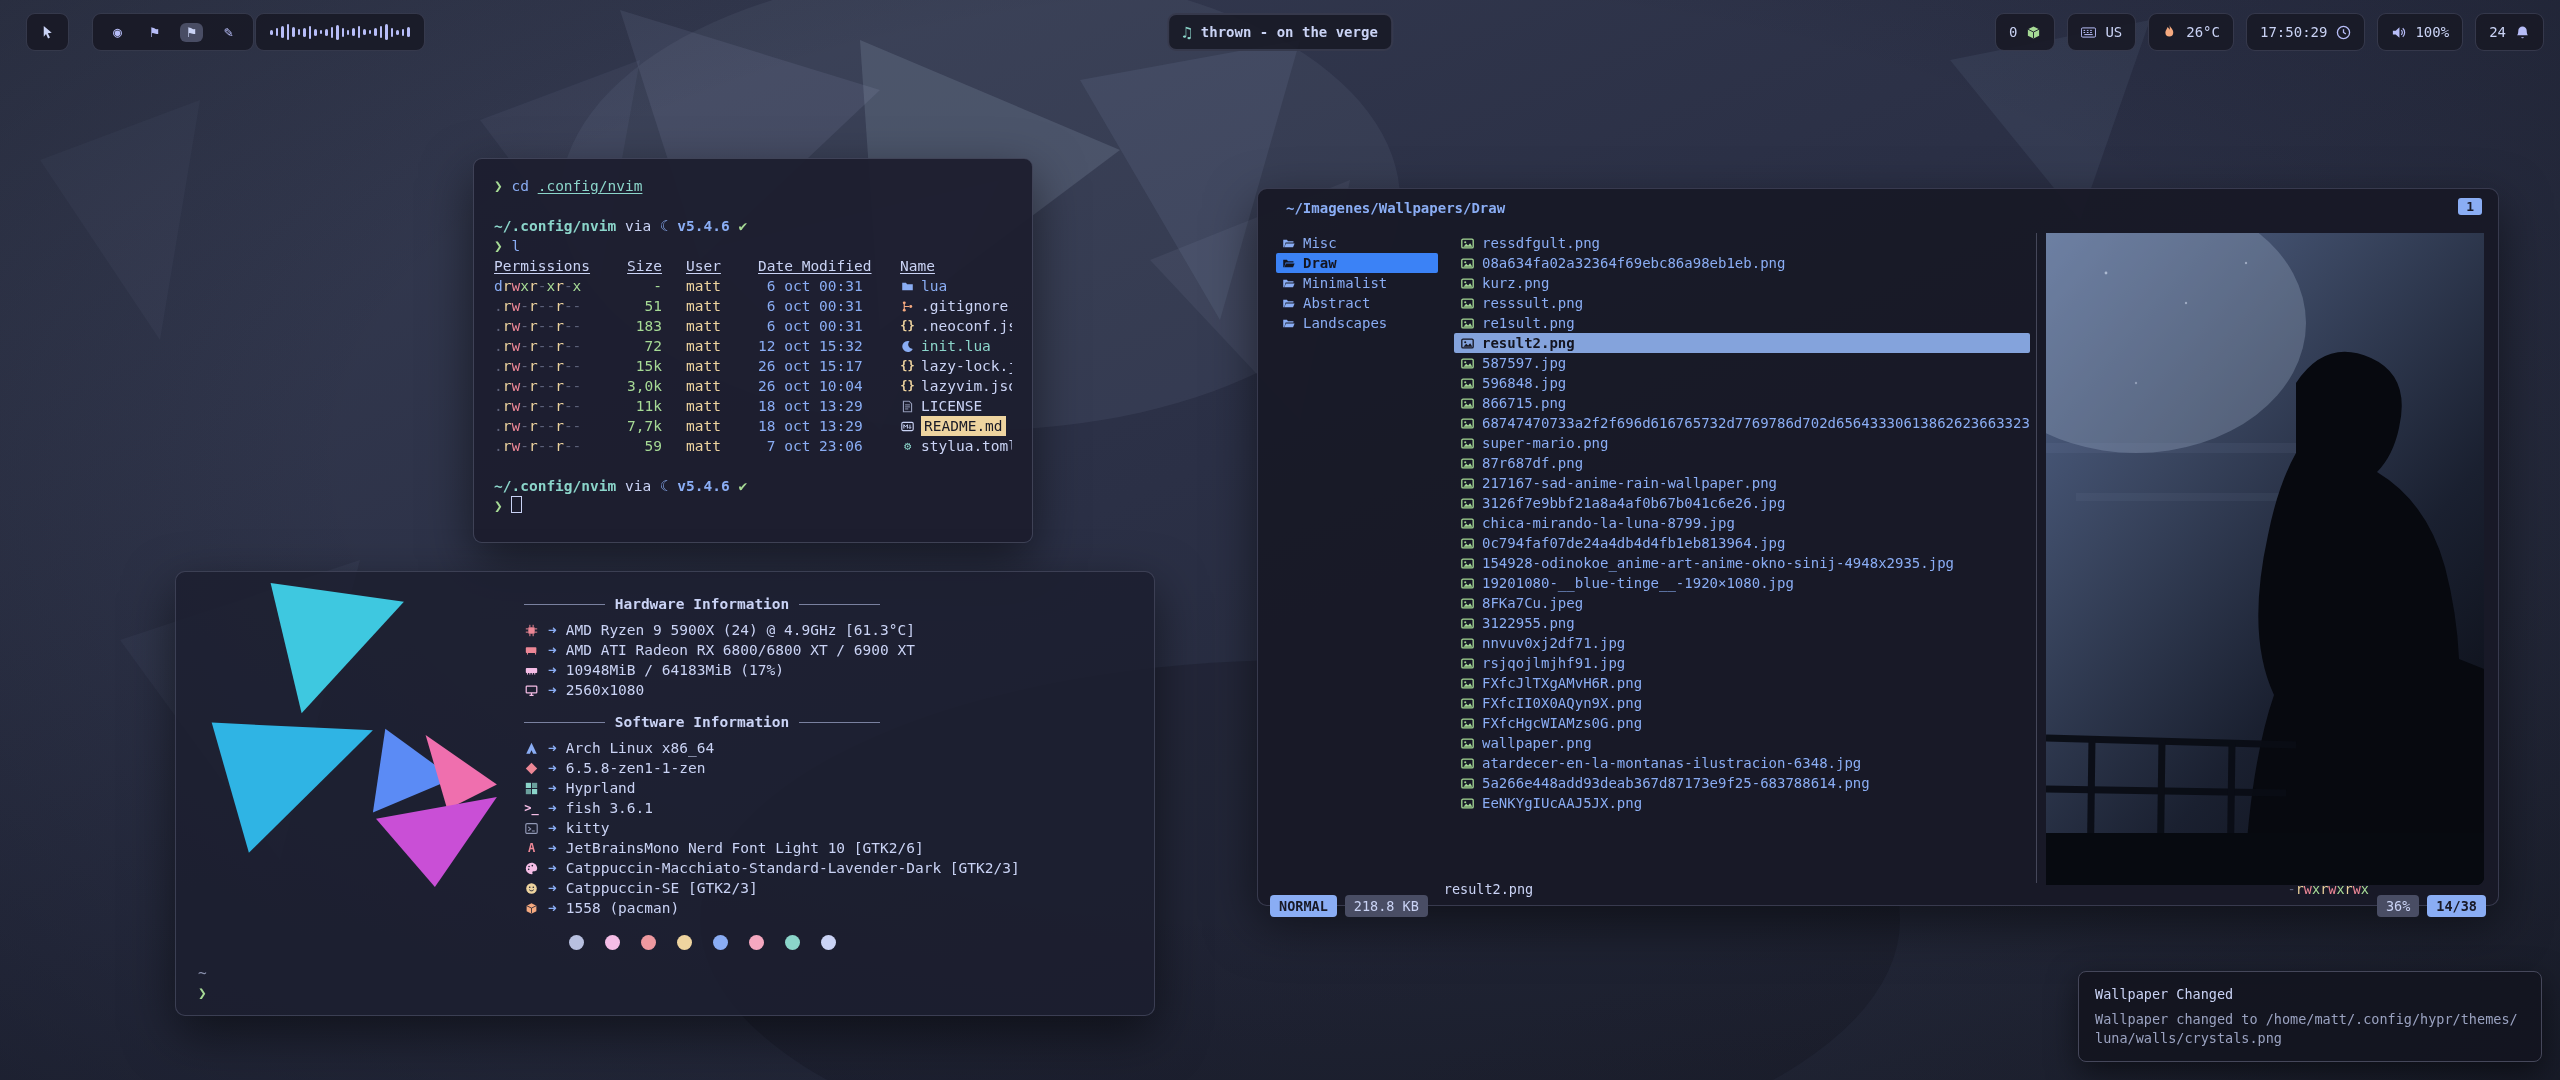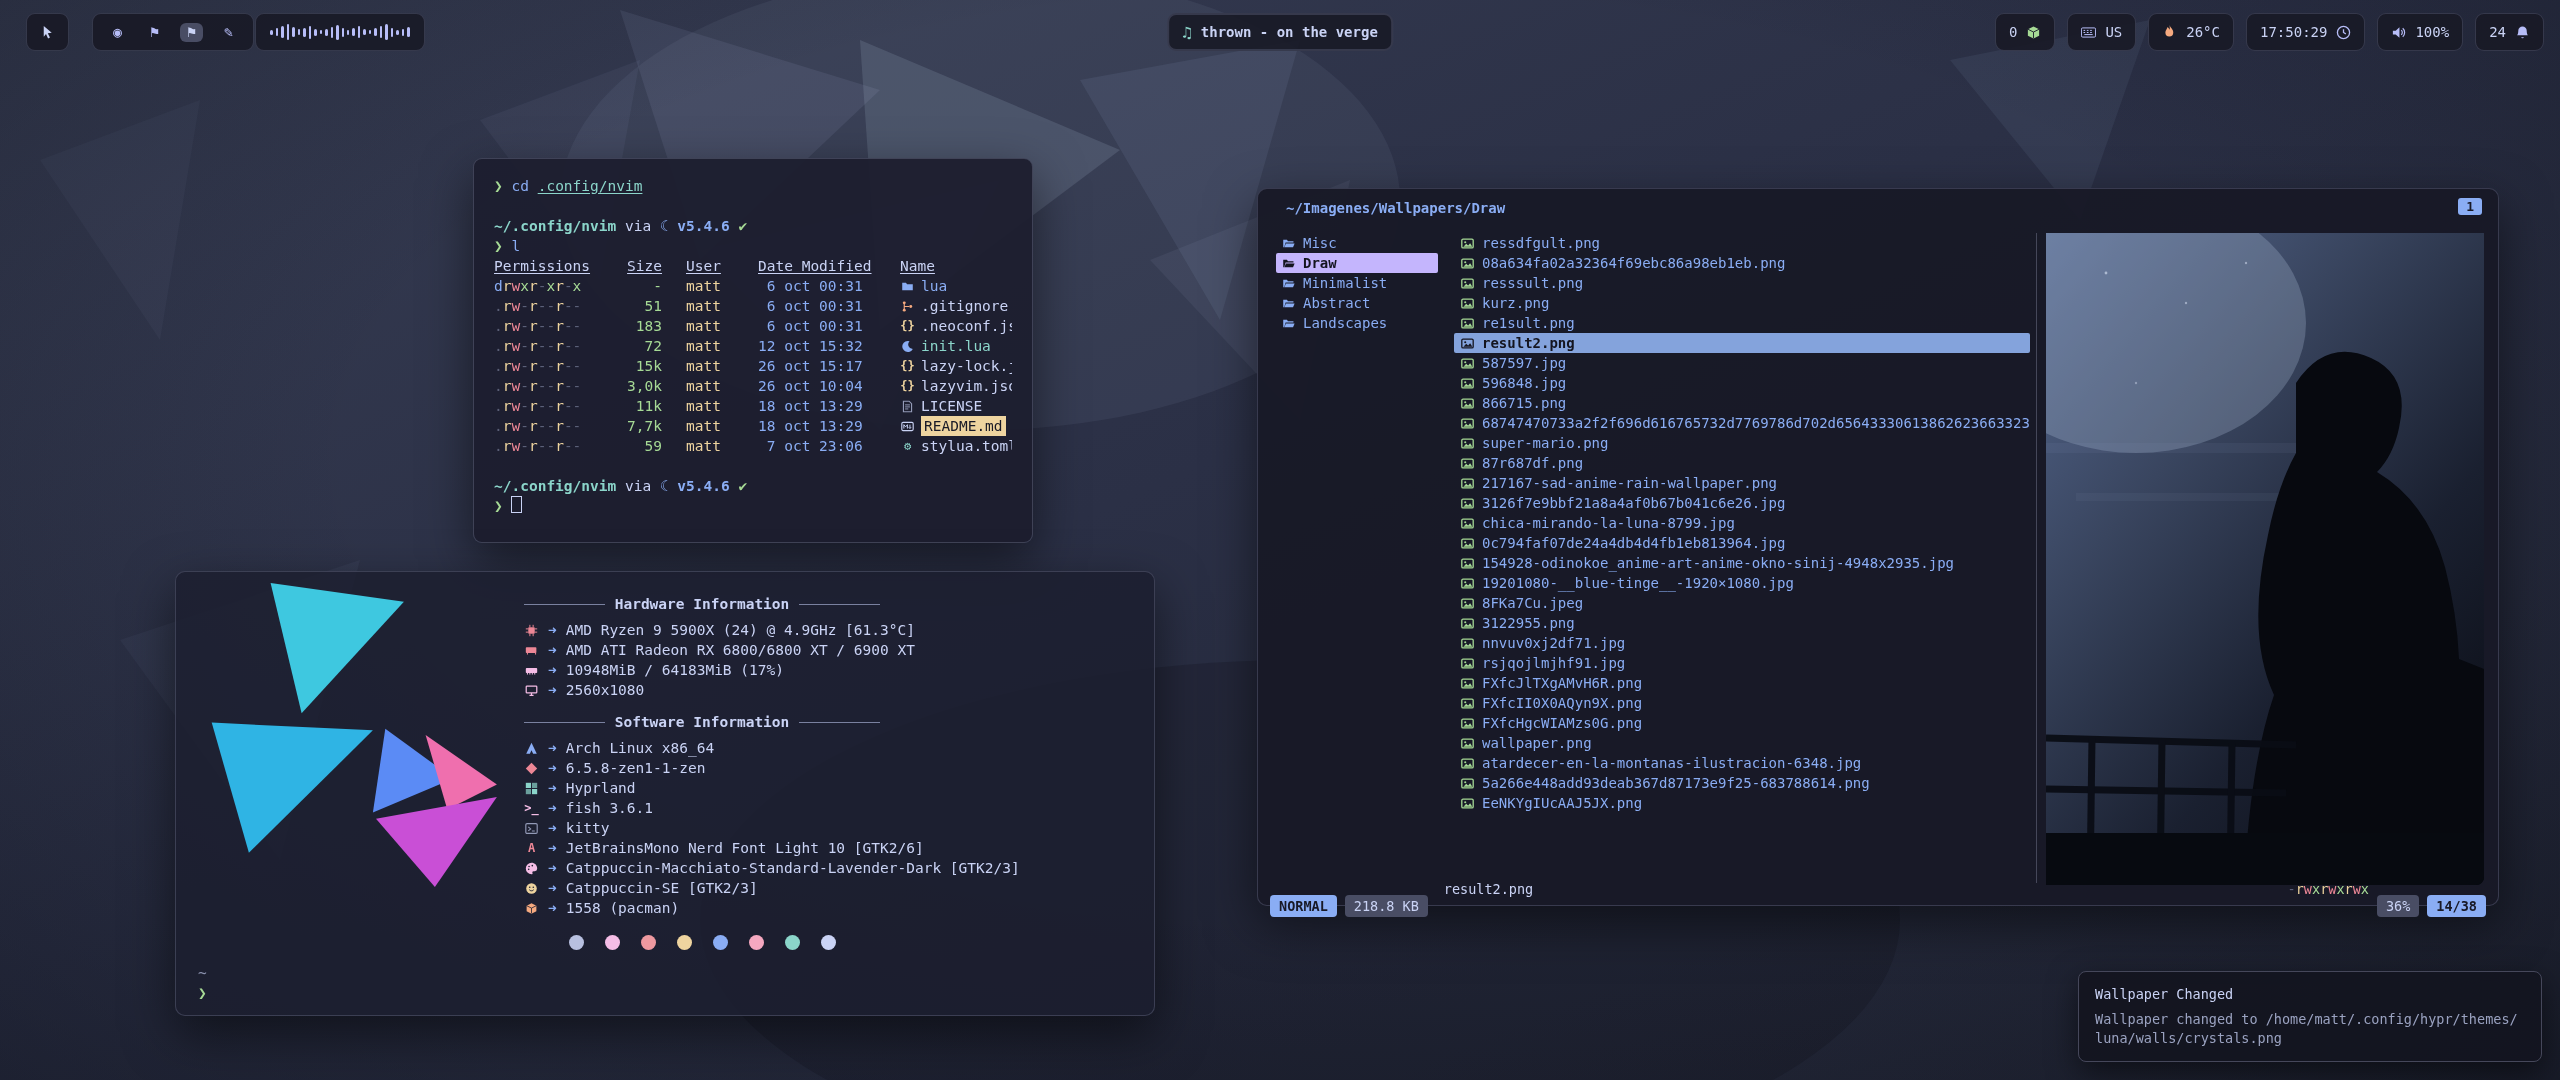--- a/index.html
+++ b/index.html
@@ -78,21 +78,21 @@
   .fm{position:absolute;left:1257px;top:188px;width:1242px;height:718px;z-index:2;
     background:rgba(24,25,38,.96);border:1px solid rgba(73,77,100,.65);border-radius:10px;
     box-shadow:0 18px 50px rgba(0,0,0,.5);box-sizing:border-box;font-size:14px;color:var(--text);}
   .fm-path{position:absolute;left:28px;top:11px;color:var(--blue);font-weight:bold;}
   .fm-tab{position:absolute;right:16px;top:9px;background:var(--blue);color:#181926;
     padding:1px 8px;border-radius:3px;font-weight:bold;font-size:13px;}
   .fm-dirs{position:absolute;left:18px;top:44px;width:162px;}
   .fm-dir{height:20px;display:flex;gap:7px;align-items:center;color:var(--blue);
     padding:0 5px;white-space:pre;border-radius:2px;}
   .fm-dir .ic{color:currentColor;}
-  .fm-dir.selected{background:#c4b5fd;color:#14151f;font-weight:bold;}
+  .fm-dir.selected{background:#3b82f6;color:#14151f;font-weight:bold;}
   .fm-files{position:absolute;left:196px;top:44px;width:576px;}
   .fm-file{height:20px;display:flex;gap:7px;align-items:center;color:var(--blue);
     padding:0 6px;white-space:pre;overflow:hidden;border-radius:2px;}
   .fm-file .ic{color:var(--green);}
   .fm-file.selected{background:#84a3dc;color:#14151f;font-weight:bold;}
   .fm-file.selected .ic{color:#14151f;}
   .fm-sep{position:absolute;left:778px;top:44px;width:1px;height:650px;background:#45475a;}
   .fm-preview{position:absolute;left:788px;top:44px;width:438px;height:652px;overflow:hidden;
     border-radius:0 0 8px 0;}
   .fm-status{position:absolute;left:0;right:0;bottom:0;height:32px;padding:0 12px;
@@ -602,29 +602,29 @@
               <circle cx="5.2" cy="6.4" r="1.3" fill="currentColor"></circle>
               <path d="M3 12l3.4-3.8 2.4 2.4 2.4-3 2.8 4.4z" fill="currentColor"></path>
             </svg></span><span>08a634fa02a32364f69ebc86a98eb1eb.png</span>
         </div>
 
         <div class="fm-file">
           <span class="ic"><svg viewBox="0 0 16 16" width="13" height="13">
               <rect x="1" y="2.5" width="14" height="11" rx="1.5" fill="none" stroke="currentColor" stroke-width="1.6"></rect>
               <circle cx="5.2" cy="6.4" r="1.3" fill="currentColor"></circle>
               <path d="M3 12l3.4-3.8 2.4 2.4 2.4-3 2.8 4.4z" fill="currentColor"></path>
+            </svg></span><span>kurz.png</span>
+        </div>
+
+        <div class="fm-file">
+          <span class="ic"><svg viewBox="0 0 16 16" width="13" height="13">
+              <rect x="1" y="2.5" width="14" height="11" rx="1.5" fill="none" stroke="currentColor" stroke-width="1.6"></rect>
+              <circle cx="5.2" cy="6.4" r="1.3" fill="currentColor"></circle>
+              <path d="M3 12l3.4-3.8 2.4 2.4 2.4-3 2.8 4.4z" fill="currentColor"></path>
             </svg></span><span>resssult.png</span>
-        </div>
-
-        <div class="fm-file">
-          <span class="ic"><svg viewBox="0 0 16 16" width="13" height="13">
-              <rect x="1" y="2.5" width="14" height="11" rx="1.5" fill="none" stroke="currentColor" stroke-width="1.6"></rect>
-              <circle cx="5.2" cy="6.4" r="1.3" fill="currentColor"></circle>
-              <path d="M3 12l3.4-3.8 2.4 2.4 2.4-3 2.8 4.4z" fill="currentColor"></path>
-            </svg></span><span>kurz.png</span>
         </div>
 
         <div class="fm-file">
           <span class="ic"><svg viewBox="0 0 16 16" width="13" height="13">
               <rect x="1" y="2.5" width="14" height="11" rx="1.5" fill="none" stroke="currentColor" stroke-width="1.6"></rect>
               <circle cx="5.2" cy="6.4" r="1.3" fill="currentColor"></circle>
               <path d="M3 12l3.4-3.8 2.4 2.4 2.4-3 2.8 4.4z" fill="currentColor"></path>
             </svg></span><span>re1sult.png</span>
         </div>
 

